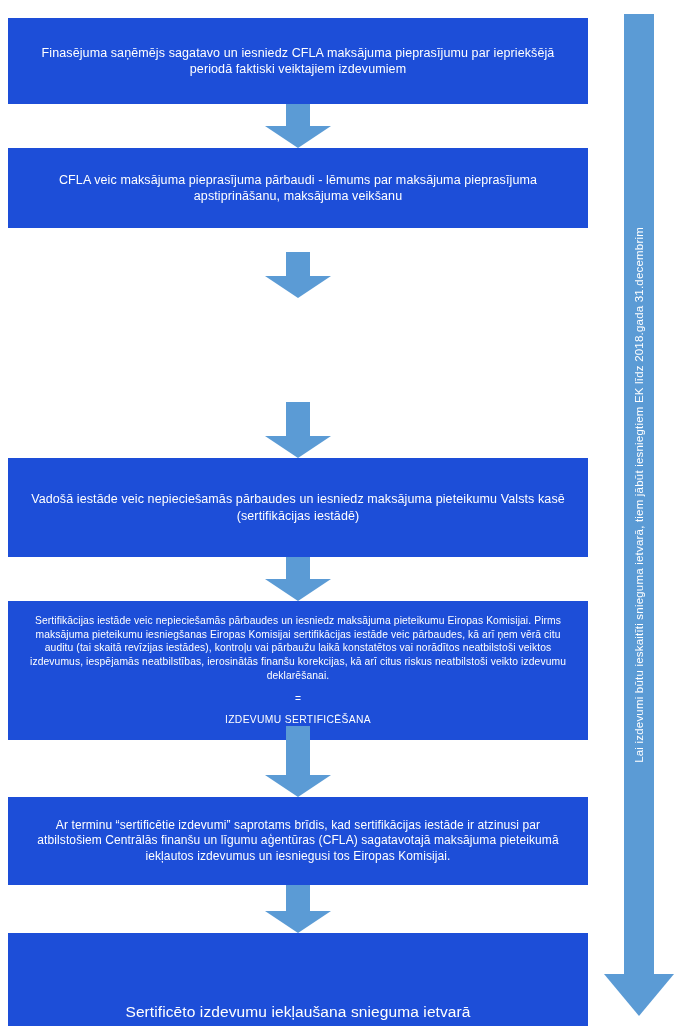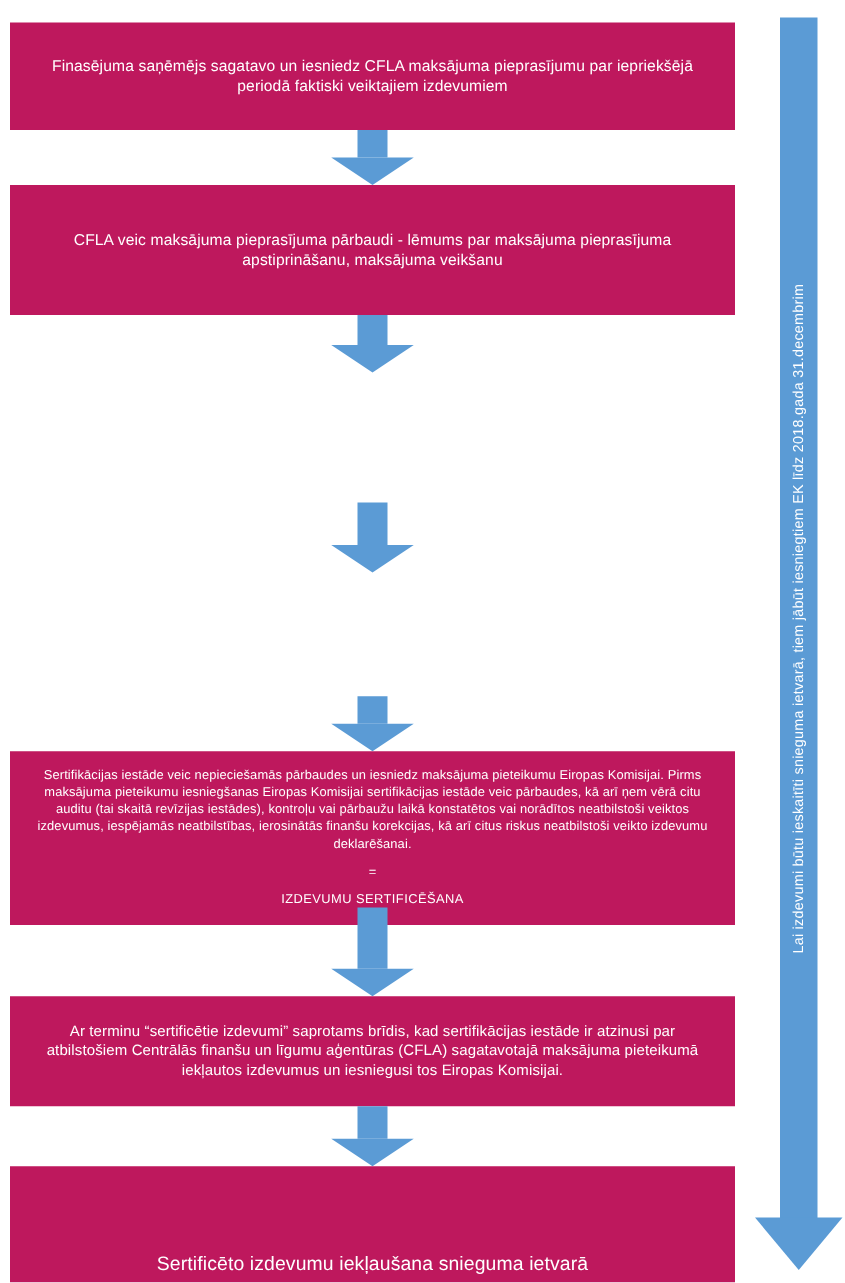--- a/index.html
+++ b/index.html
@@ -20,40 +20,40 @@
     left: 0;
     top: 0;
     width: 676px;
     height: 1026px;
   }
 
   .process-box {
     position: absolute;
     left: 8px;
     width: 580px;
-    background: #be185d;
+    background: #1d4ed8;
     box-sizing: border-box;
     display: flex;
     align-items: center;
     justify-content: center;
     color: #ffffff;
     text-align: center;
     padding: 4px 14px;
     box-shadow: 0 0 0 0 rgba(0,0,0,0);
   }
 
   .process-box .box-text {
     width: 100%;
     line-height: 1.30;
     letter-spacing: 0.1px;
   }
 
   
   #box-1 { top: 18px;  height: 86px;  }
-  #box-2 { top: 148px; height: 104px; }
+  #box-2 { top: 148px; height: 80px; }
   #box-3 { top: 298px; height: 104px; }
   #box-4 { top: 458px; height: 99px;  }
   #box-5 { top: 601px; height: 139px; }
   #box-6 { top: 797px; height: 88px; justify-content: flex-end;  }
   #box-7 { top: 933px; height: 93px; align-items: flex-end;  }
 
   #box-1 .box-text { font-size: 12.5px; }
   #box-2 .box-text { font-size: 12.5px; }
   #box-3 .box-text { font-size: 12.5px; }
   #box-4 .box-text { font-size: 12.5px; }
@@ -187,20 +187,23 @@
     <div class="stem"></div>
     <div class="head"></div>
   </div>
 
 
   <div class="down-arrow" id="arrow-3">
     <div class="stem"></div>
     <div class="head"></div>
   </div>
 
+  <div class="process-box" id="box-4">
+    <span class="box-text">Vadošā iestāde veic nepieciešamās pārbaudes un iesniedz maksājuma pieteikumu Valsts kasē (sertifikācijas iestādē)</span>
+  </div>
 
   <div class="down-arrow" id="arrow-4">
     <div class="stem"></div>
     <div class="head"></div>
   </div>
 
   <div class="process-box" id="box-5">
     <span class="box-text">
       <span>Sertifikācijas iestāde veic nepieciešamās pārbaudes un iesniedz maksājuma pieteikumu Eiropas Komisijai. Pirms maksājuma pieteikumu iesniegšanas Eiropas Komisijai sertifikācijas iestāde veic pārbaudes, kā arī ņem vērā citu auditu (tai skaitā revīzijas iestādes), kontroļu vai pārbaužu laikā konstatētos vai norādītos neatbilstoši veiktos izdevumus, iespējamās neatbilstības, ierosinātās finanšu korekcijas, kā arī citus riskus neatbilstoši veikto izdevumu deklarēšanai.</span>
       <span class="emphasis-line">=</span>

